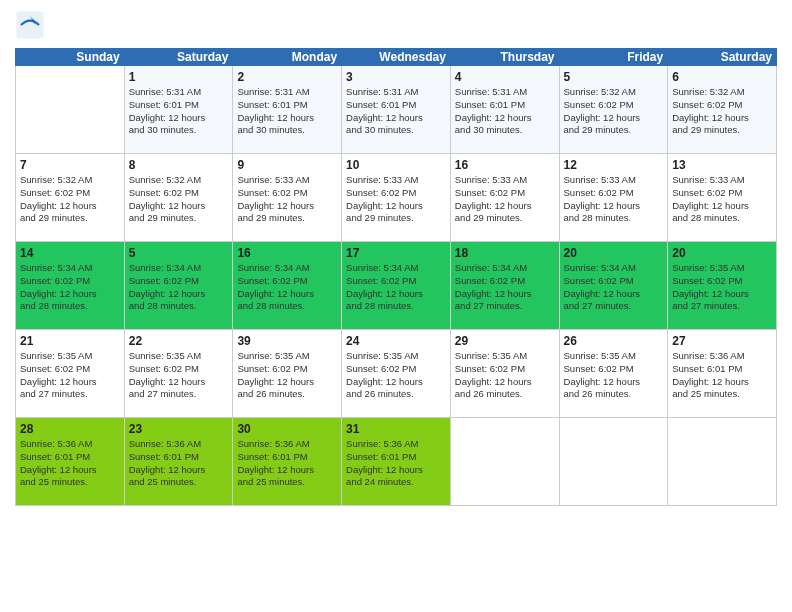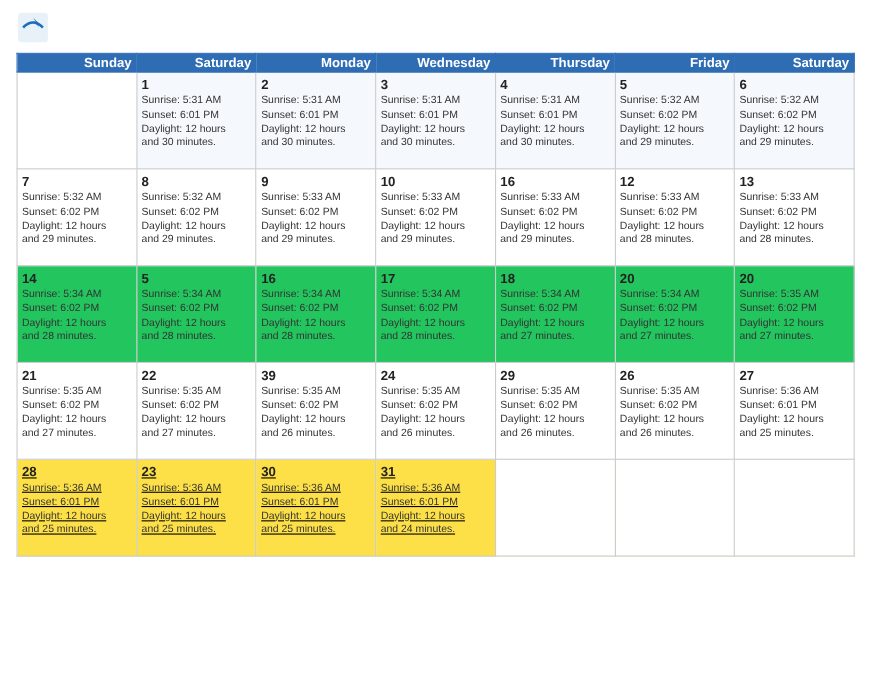--- a/index.html
+++ b/index.html
@@ -319,21 +319,21 @@
 and 26 minutes.</div>
         </td>
         <td>
           <span class="day-number">27</span>
           <div class="day-info" style="white-space: pre-line;">Sunrise: 5:36 AM
 Sunset: 6:01 PM
 Daylight: 12 hours
 and 25 minutes.</div>
         </td>
       </tr>
-      <tr style="background-color: #fde047; text-decoration: underline;">
+      <tr style="background-color: #84cc16;">
         <td>
           <span class="day-number">28</span>
           <div class="day-info" style="white-space: pre-line;">Sunrise: 5:36 AM
 Sunset: 6:01 PM
 Daylight: 12 hours
 and 25 minutes.</div>
         </td>
         <td>
           <span class="day-number">23</span>
           <div class="day-info" style="white-space: pre-line;">Sunrise: 5:36 AM

